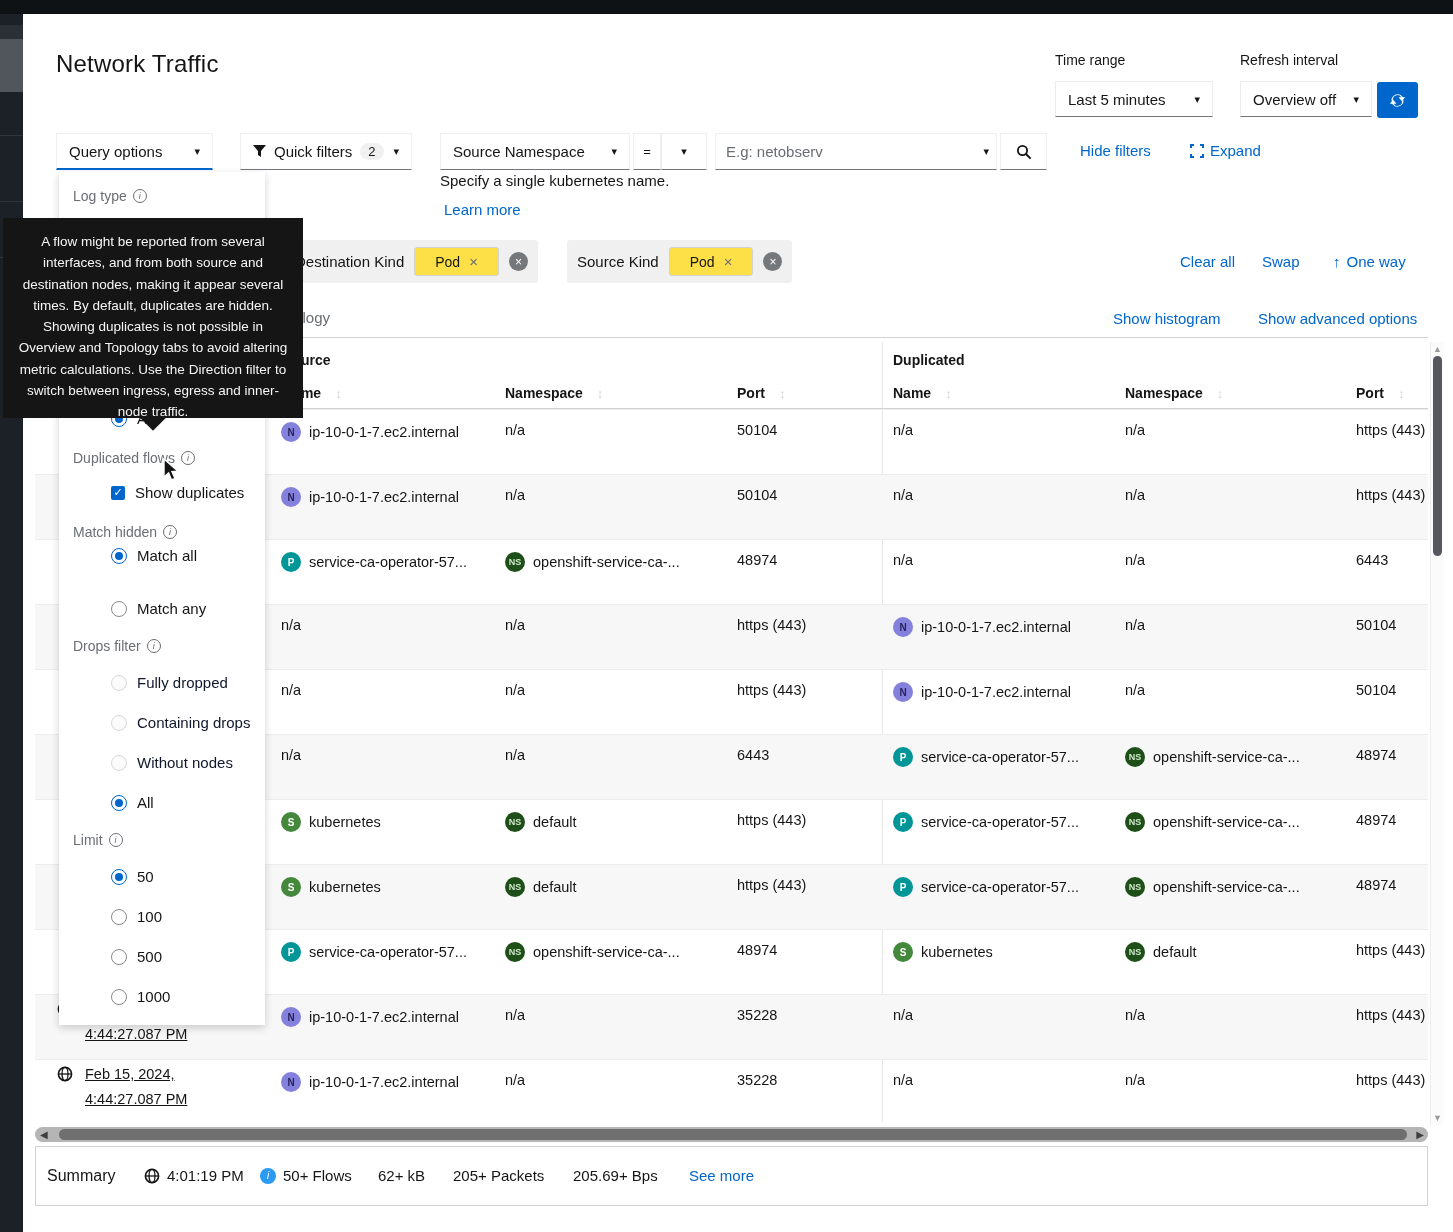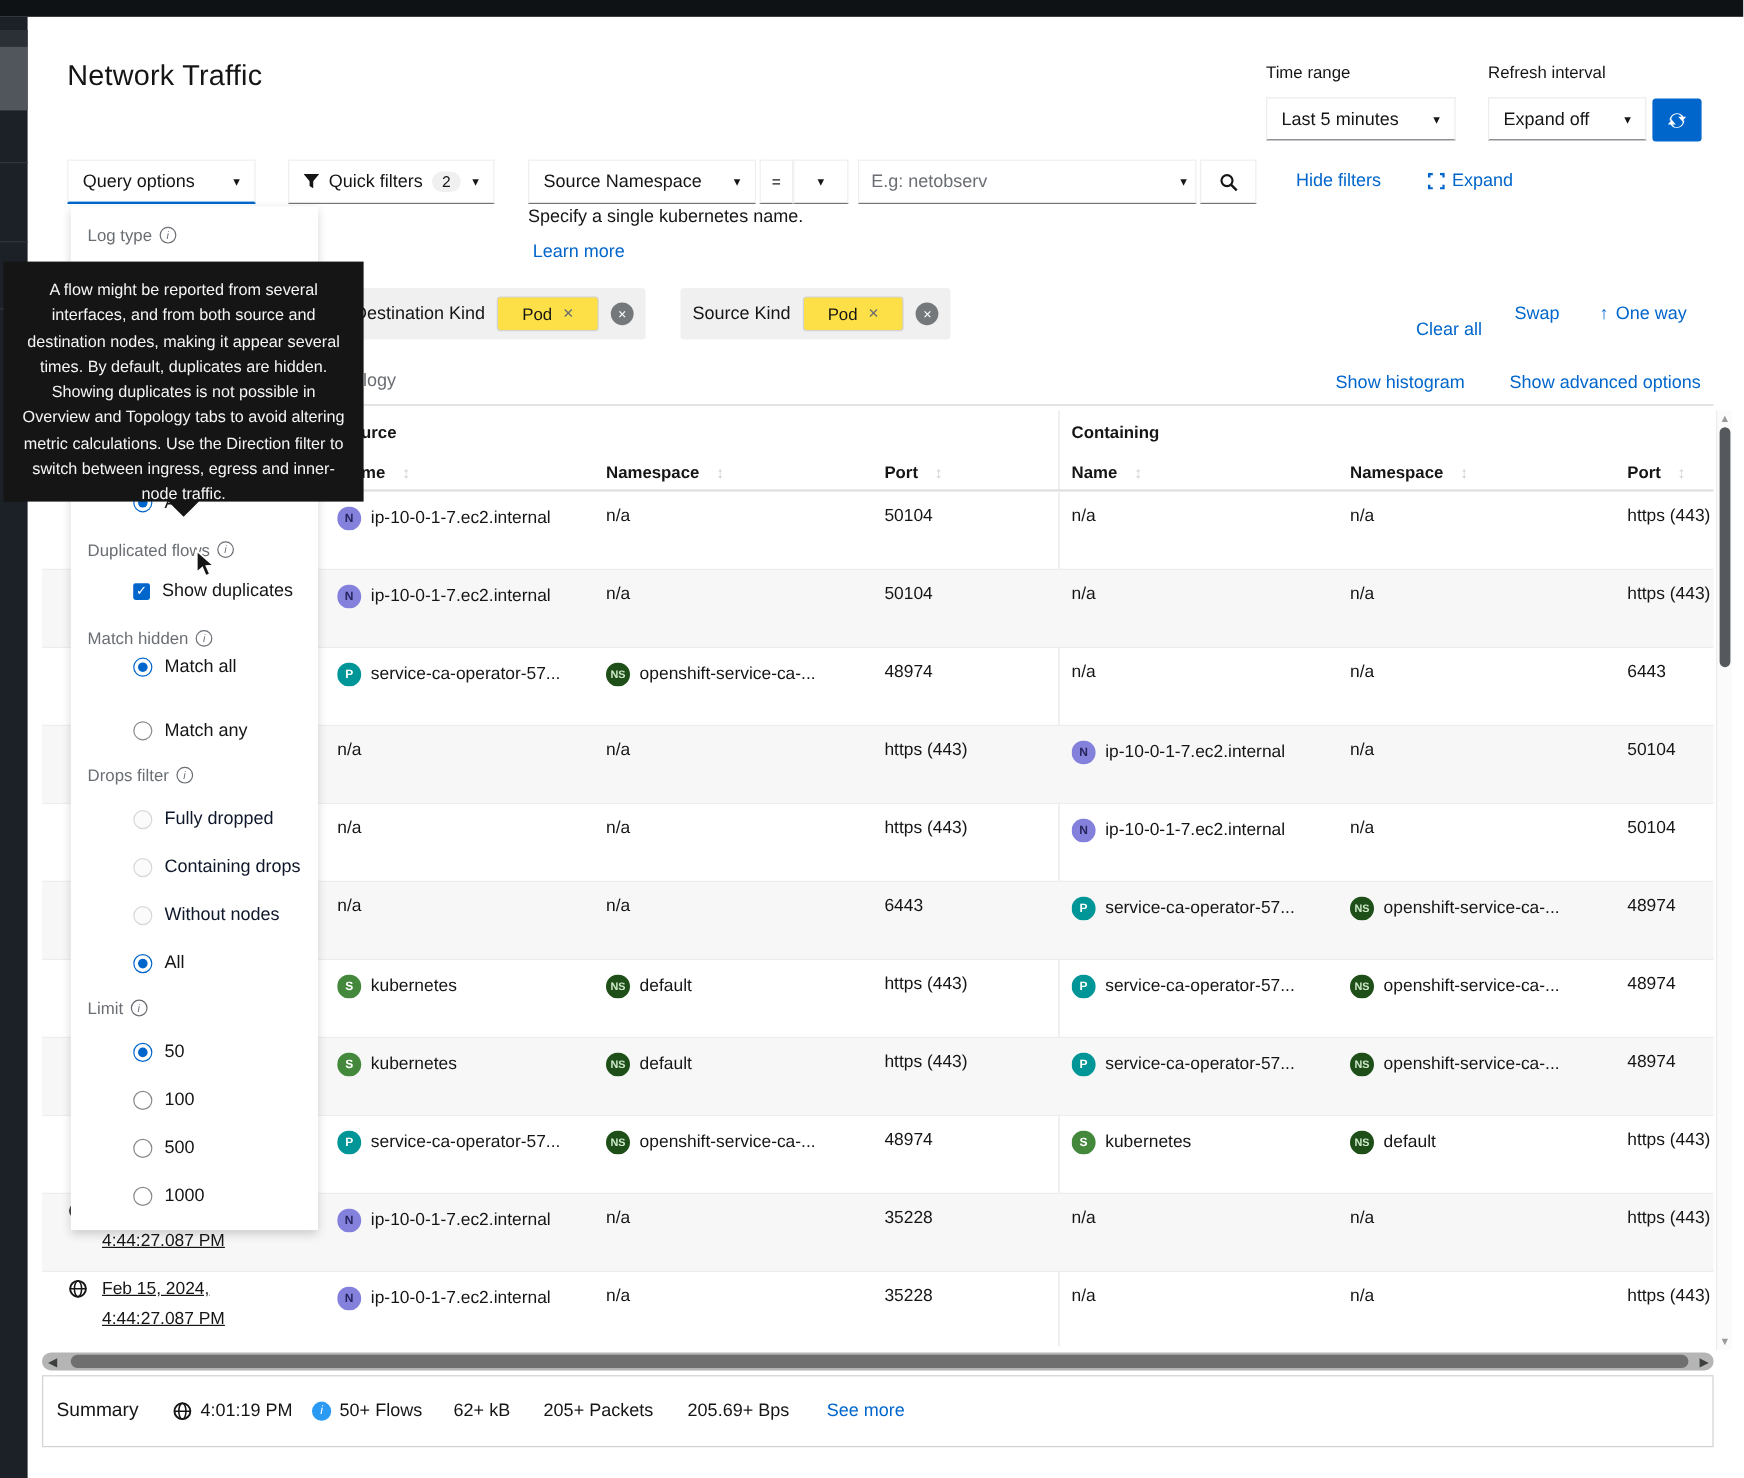--- a/index.html
+++ b/index.html
@@ -106,21 +106,21 @@
 
   <div class="abs title" style="left:56px;top:50px">Network Traffic</div>
 
   <div class="abs lbl14" style="left:1055px;top:52px">Time range</div>
   <div class="abs select-box" style="left:1055px;top:81px;width:158px;height:36px">
     <span>Last 5 minutes</span>
     <span class="caret">▾</span>
   </div>
   <div class="abs lbl14" style="left:1240px;top:52px">Refresh interval</div>
   <div class="abs select-box" style="left:1240px;top:81px;width:132px;height:36px">
-    <span>Expand off</span>
+    <span>Overview off</span>
     <span class="caret">▾</span>
   </div>
   <div class="abs blue-btn" style="left:1377px;top:82px;width:41px;height:36px">
     <svg width="17" height="17" viewBox="0 0 16 16">
       <path fill="#fff" d="M8 2.2a5.8 5.8 0 0 1 5 2.8h2.2l-3.1 3.6L9 5h2.6A4.3 4.3 0 0 0 3.7 8H2.2A5.8 5.8 0 0 1 8 2.2zm0 11.6a5.8 5.8 0 0 1-5-2.8H.8l3.1-3.6L7 11H4.4a4.3 4.3 0 0 0 7.9-3h1.5A5.8 5.8 0 0 1 8 13.8z"></path>
     </svg>
   </div>
 
   <div class="abs tb-btn active" style="left:56px;top:133px;width:157px">
     <span>Query options</span>
@@ -174,37 +174,37 @@
     <span class="gx">×</span>
   </div>
   <div class="abs chipgroup" style="left:567px;top:240px">
     <span class="cat">Source Kind</span>
     <span class="chip">
       <span>Pod</span>
       <span class="x">×</span>
     </span>
     <span class="gx">×</span>
   </div>
-  <a class="abs link" style="left:1180px;top:266px">Clear all</a>
+  <a class="abs link" style="left:1180px;top:253px">Clear all</a>
   <a class="abs link" style="left:1262px;top:253px">Swap</a>
   <div class="abs" style="left:1333px;top:253px;display:flex;gap:6px;align-items:center">
     <span style="color:#0066cc;font-weight:700;font-size:15px">↑</span>
     <span class="link">One way</span>
   </div>
 
   <div class="abs tab" style="left:60px;top:309px">Overview</div>
   <div class="abs tab" style="left:148px;top:309px">Traffic flows</div>
   <div class="abs tab" style="left:270px;top:309px">Topology</div>
   <div class="abs" style="left:35px;top:337px;width:1393px;height:1px;background:#d2d2d2"></div>
   <a class="abs link" style="left:1113px;top:310px">Show histogram</a>
   <a class="abs link" style="left:1258px;top:310px">Show advanced options</a>
 
   <div class="abs" id="tablewrap">
     <div class="abs th-group" style="left:248px;top:10px">Source</div>
-    <div class="abs th-group" style="left:858px;top:10px">Containing</div>
+    <div class="abs th-group" style="left:858px;top:10px">Duplicated</div>
 
     <div class="abs th-col" style="left:248px;top:43px"><span>Name</span><span class="vsort">↕</span></div>
     <div class="abs th-col" style="left:470px;top:43px"><span>Namespace</span><span class="vsort">↕</span></div>
     <div class="abs th-col" style="left:702px;top:43px"><span>Port</span><span class="vsort">↕</span></div>
     <div class="abs th-col" style="left:858px;top:43px"><span>Name</span><span class="vsort">↕</span></div>
     <div class="abs th-col" style="left:1090px;top:43px"><span>Namespace</span><span class="vsort">↕</span></div>
     <div class="abs th-col" style="left:1321px;top:43px"><span>Port</span><span class="vsort">↕</span></div>
 
     <div class="abs" style="left:847px;top:0;width:1px;height:780px;background:#e7e7e7"></div>
     <div class="abs" style="left:0;top:66px;width:1393px;height:1px;background:#d2d2d2"></div>

